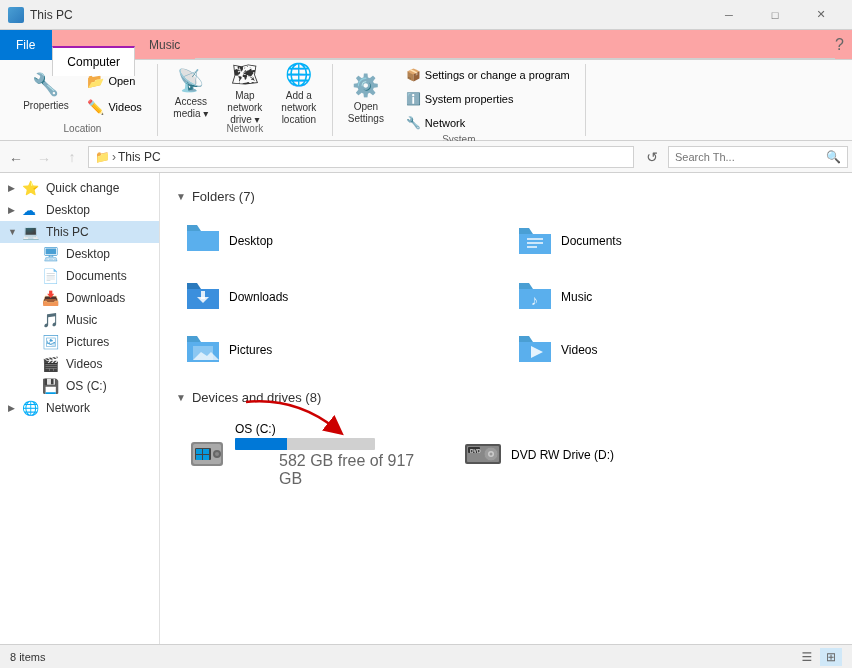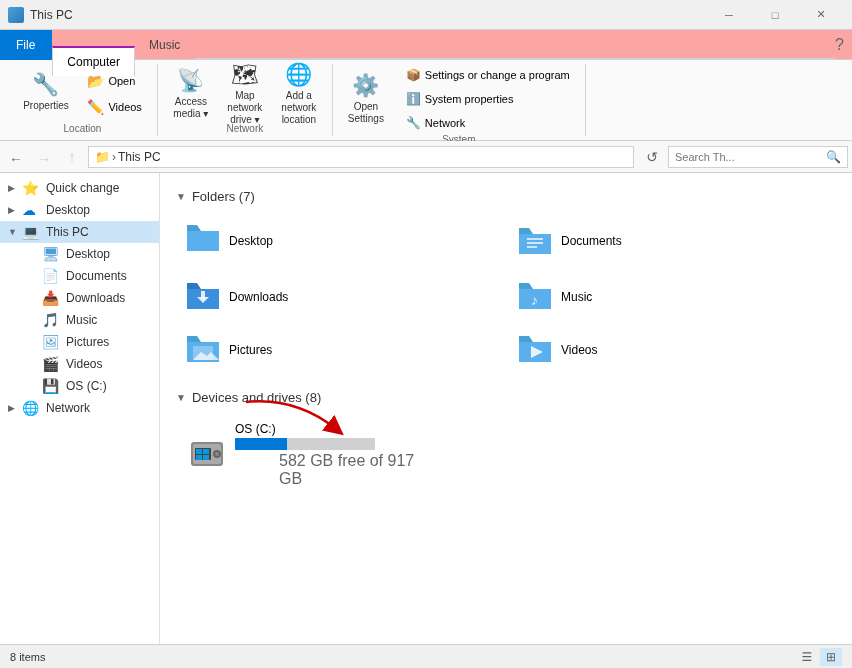--- a/index.html
+++ b/index.html
@@ -352,20 +352,36 @@
             <div class="drive-info">
               <span>OS (C:)</span>
               <div class="drive-bar-container">
                 <div class="drive-bar-fill" style="width:37%;"></div>
               </div>
               <span class="drive-free">582 GB free of 917 GB</span>
             </div>
           </div>
         </div>
 
+        <div class="drive-item">
+          <span>
+            <svg width="40" height="40" viewBox="0 0 40 40">
+              <rect x="2" y="10" width="36" height="20" rx="2" fill="#555"></rect>
+              <rect x="4" y="12" width="32" height="16" rx="1" fill="#888"></rect>
+              <rect x="5" y="13" width="12" height="6" fill="#333" rx="1"></rect>
+              <text x="7" y="19" font-size="5" font-weight="bold" fill="#ddd">DVD</text>
+              <circle cx="28" cy="20" r="7" fill="#aaa" opacity="0.6" stroke="#888" stroke-width="1"></circle>
+              <circle cx="28" cy="20" r="3" fill="#ccc"></circle>
+              <circle cx="28" cy="20" r="1.5" fill="#999"></circle>
+            </svg>
+          </span>
+          <div class="drive-info">
+            <span>DVD RW Drive (D:)</span>
+          </div>
+        </div>
       </div>
     </div>
   </div>
 </div>
 
 <div id="statusbar">
   <span class="status-text">8 items</span>
   <div class="view-controls">
     <button class="view-btn">☰</button>
     <button class="view-btn active">⊞</button>

